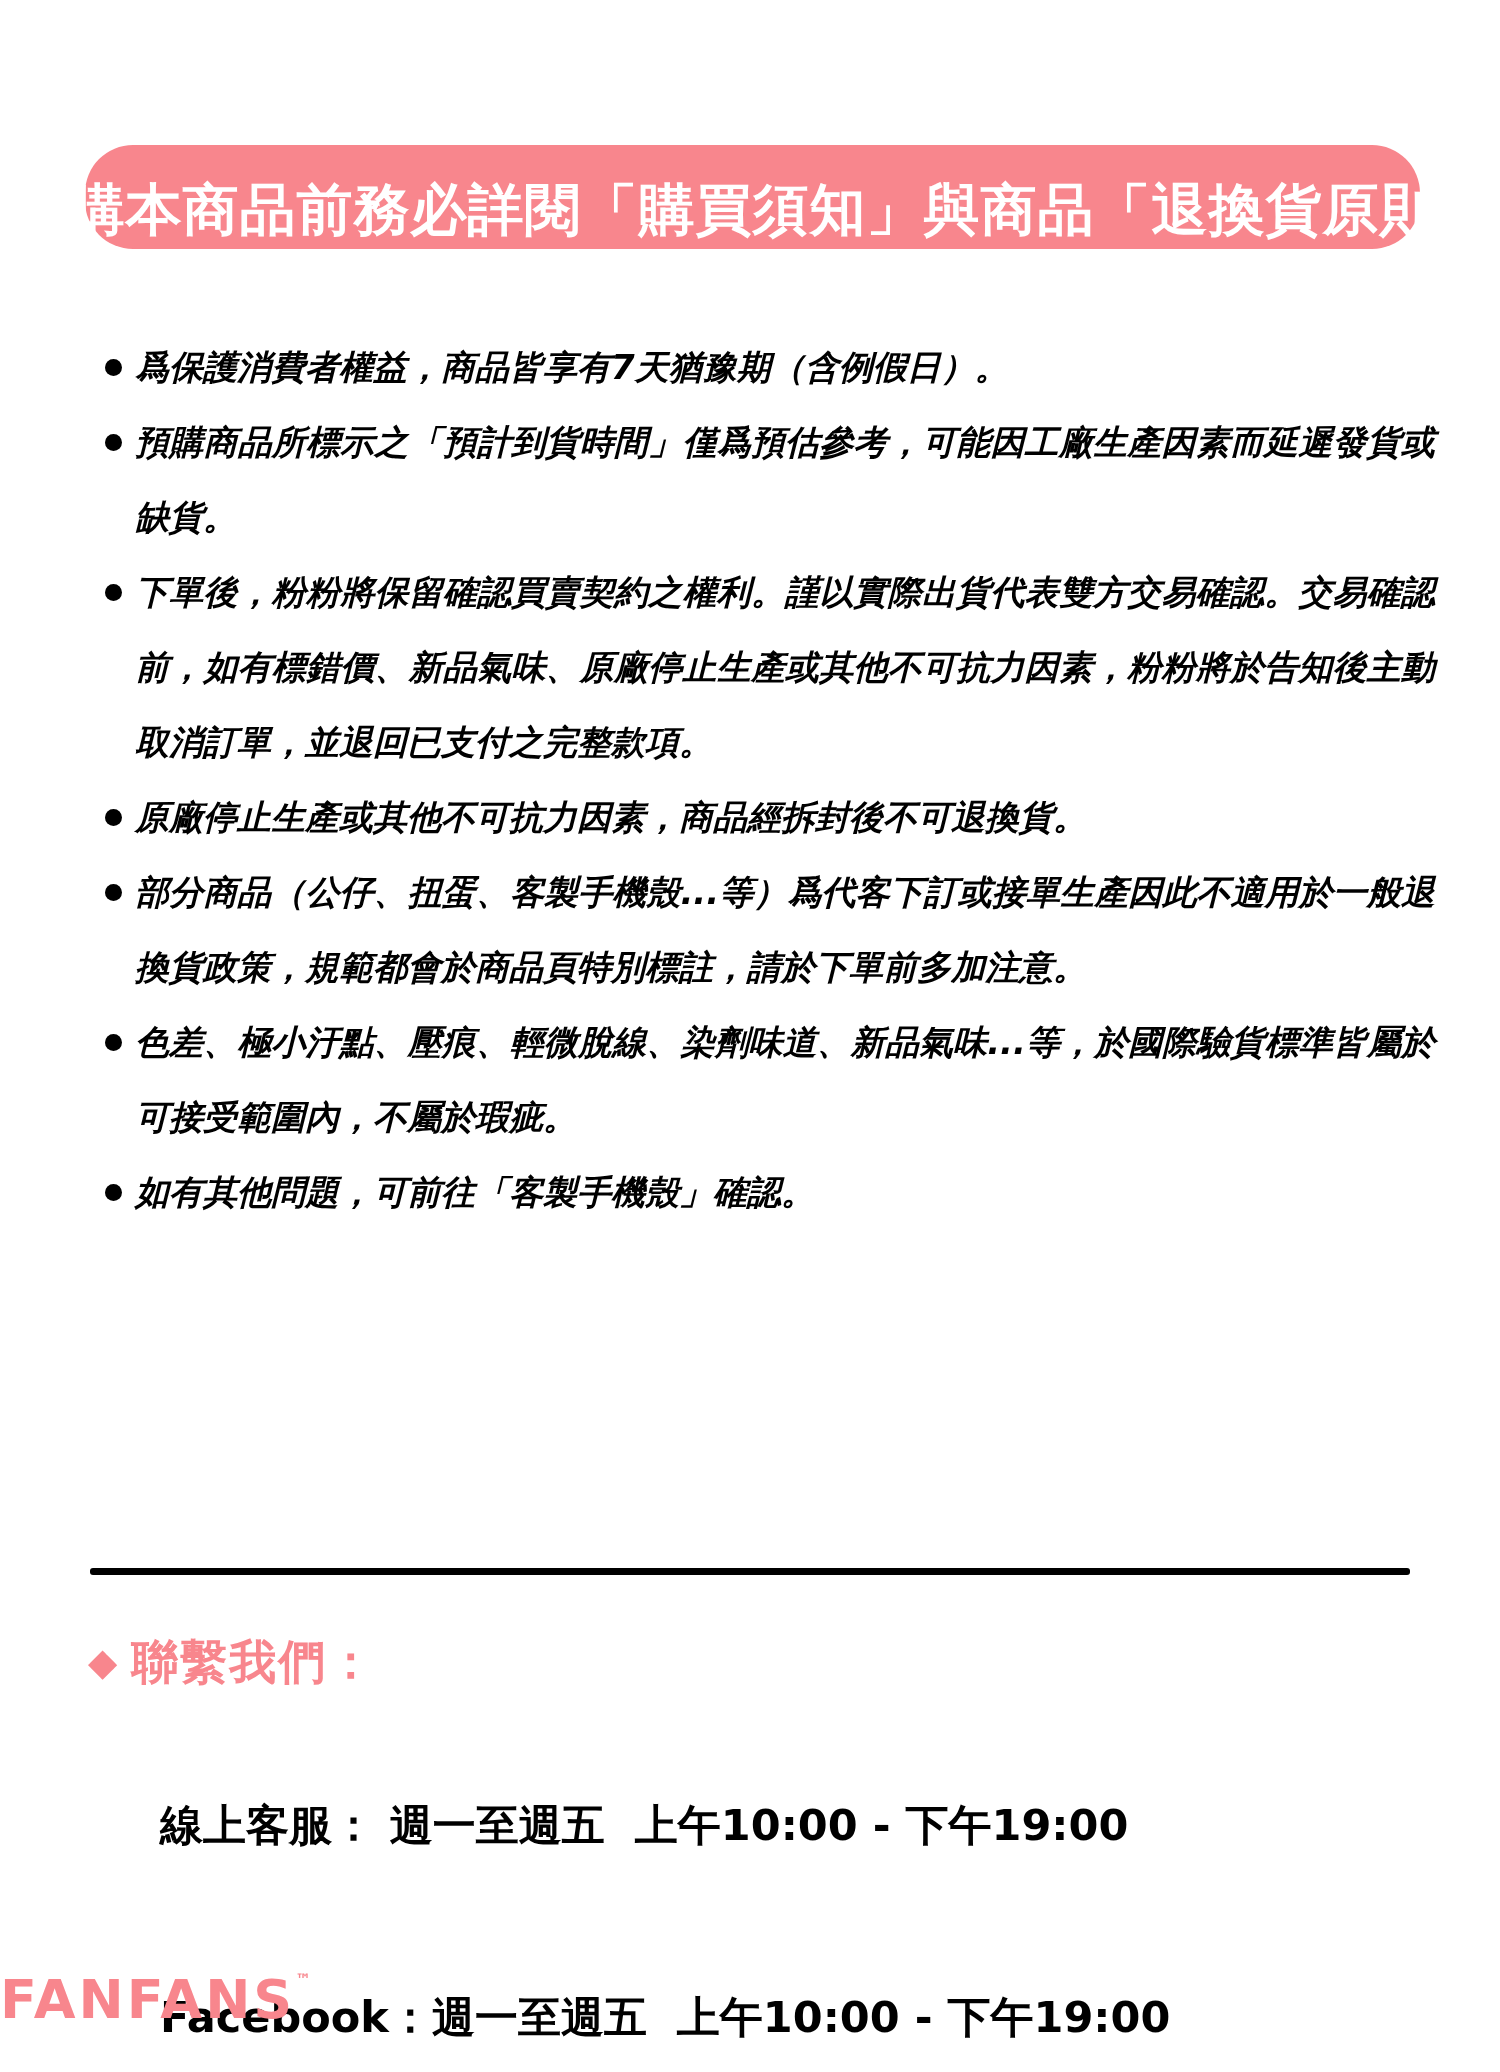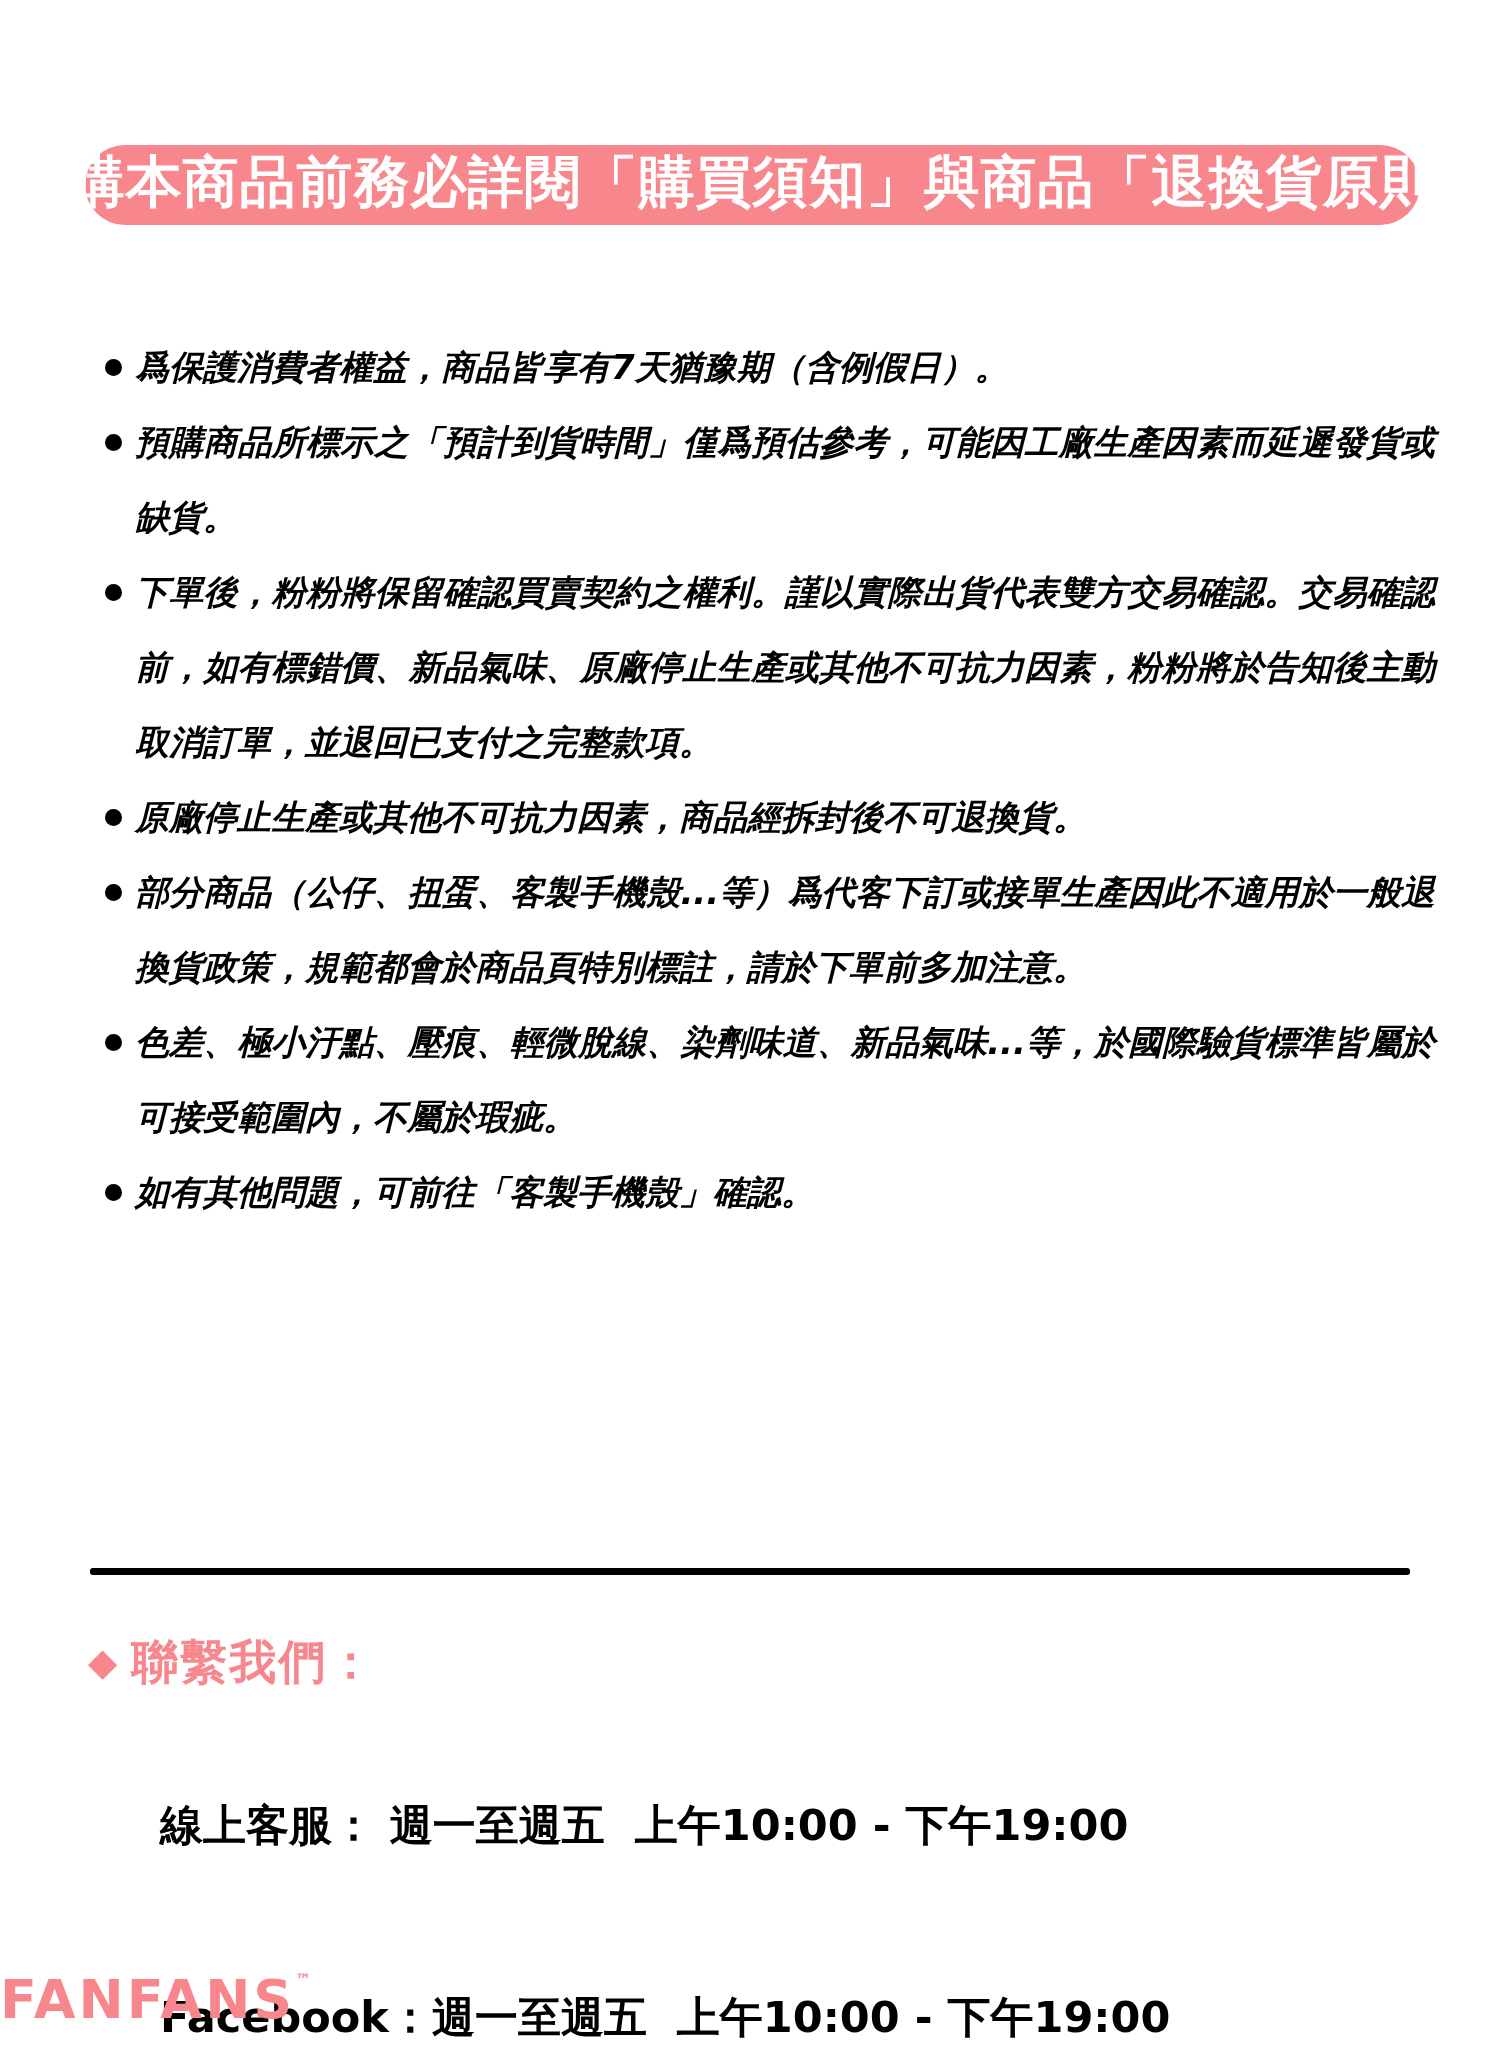--- a/index.html
+++ b/index.html
@@ -11,24 +11,24 @@
     position: relative;
     font-family: "DejaVu Sans", "Liberation Sans", sans-serif;
     color: var(--ink);
     overflow: hidden;
   }
 
   
   .banner {
     position: absolute;
     left: 85px; top: 145px;
-    width: 1335px; height: 80px;
+    width: 1335px; height: 104px;
     background: var(--accent);
     border-radius: 48px;
-    display: flex; align-items: flex-start; justify-content: center;
+    display: flex; align-items: flex-end; justify-content: center;
   }
   .banner .banner-text {
     color: #ffffff;
     font-size: 56px;
     font-weight: bold;
     letter-spacing: 1px;
     white-space: nowrap;
   }
 
   

